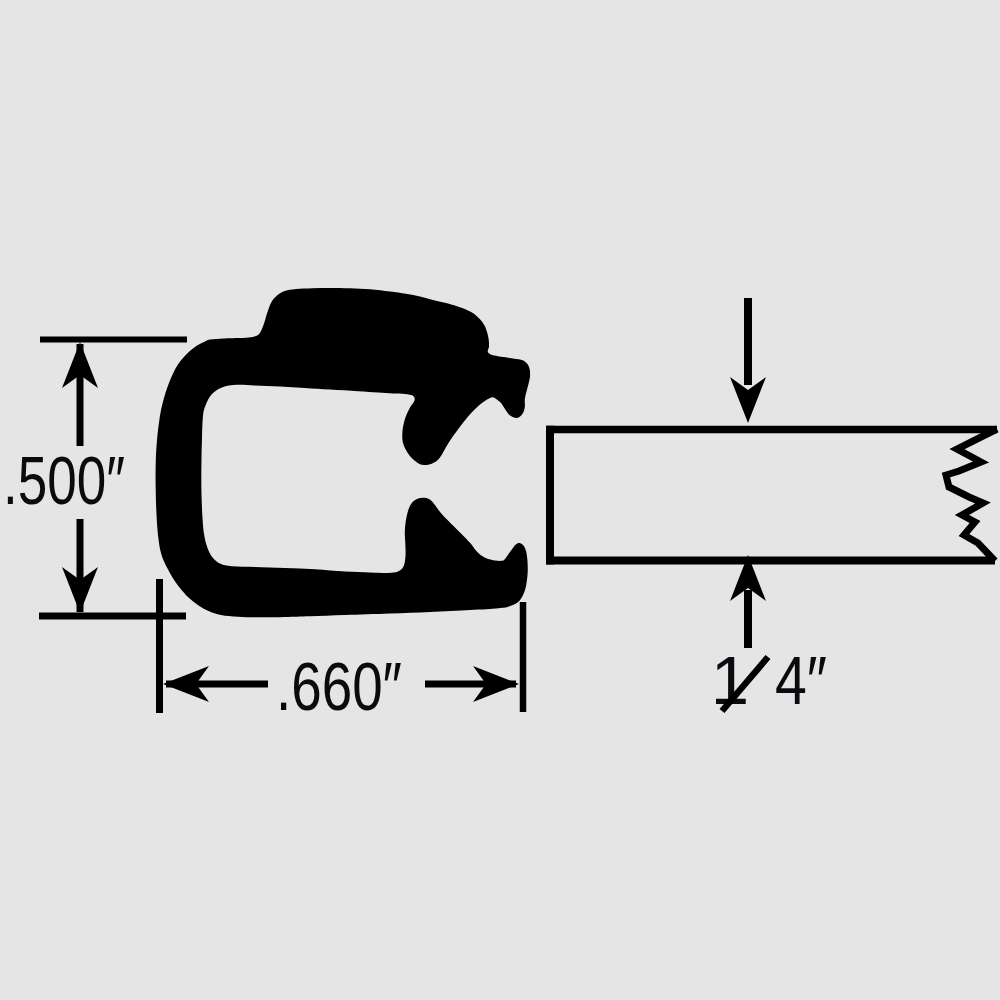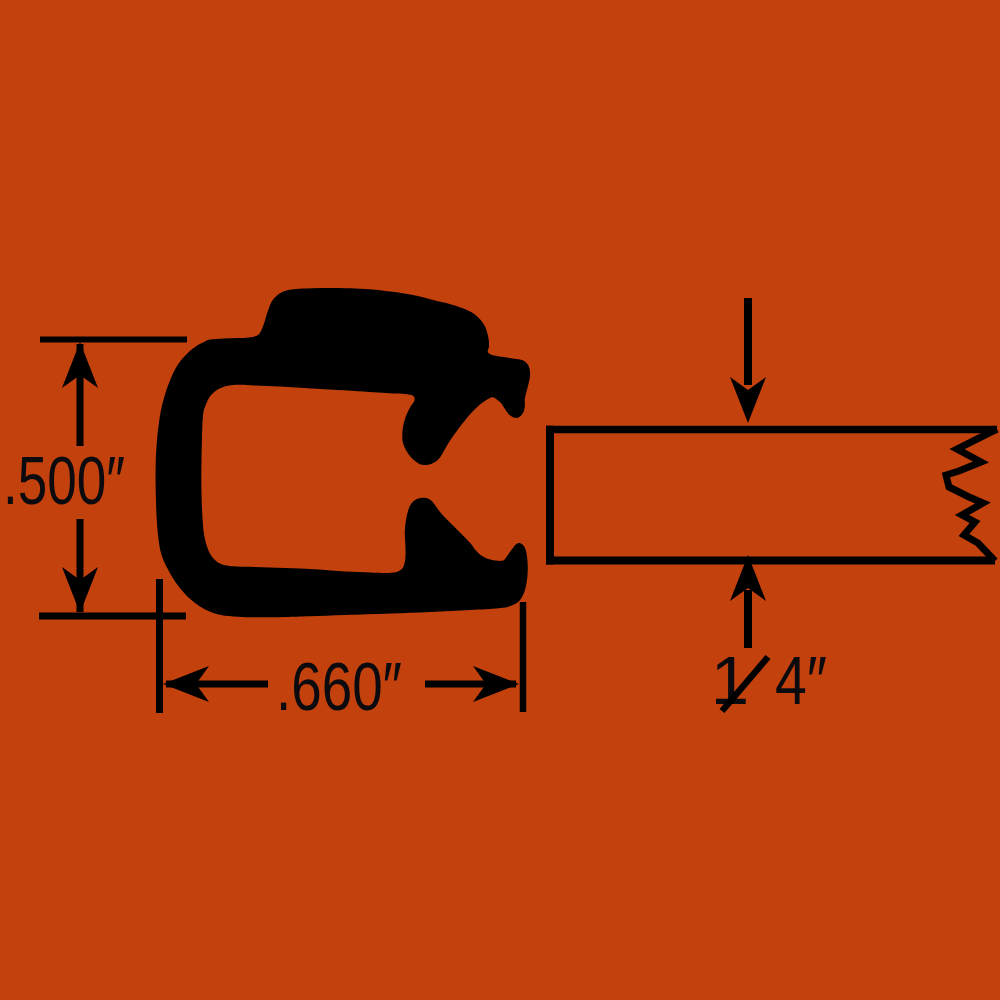--- a/index.html
+++ b/index.html
@@ -1,16 +1,16 @@
 <!DOCTYPE html>
 <html><head>
 <meta charset="utf-8">
 <style>
 html,body{margin:0;padding:0;background:#ffffff;}
-#page{width:1000px;height:1000px;position:relative;background:#c2410c;overflow:hidden;}
+#page{width:1000px;height:1000px;position:relative;background:#e5e5e5;overflow:hidden;}
 text{font-family:"Liberation Sans",sans-serif;fill:#0b0b0f;}
 </style>
 </head>
 <body>
 <div id="page">
 <svg width="1000" height="1000" viewBox="0 0 1000 1000">
 <defs>
 <g id="ah">
           <polygon points="0,0 -18,46 0,33 18,46" fill="#000"></polygon>
         </g>

